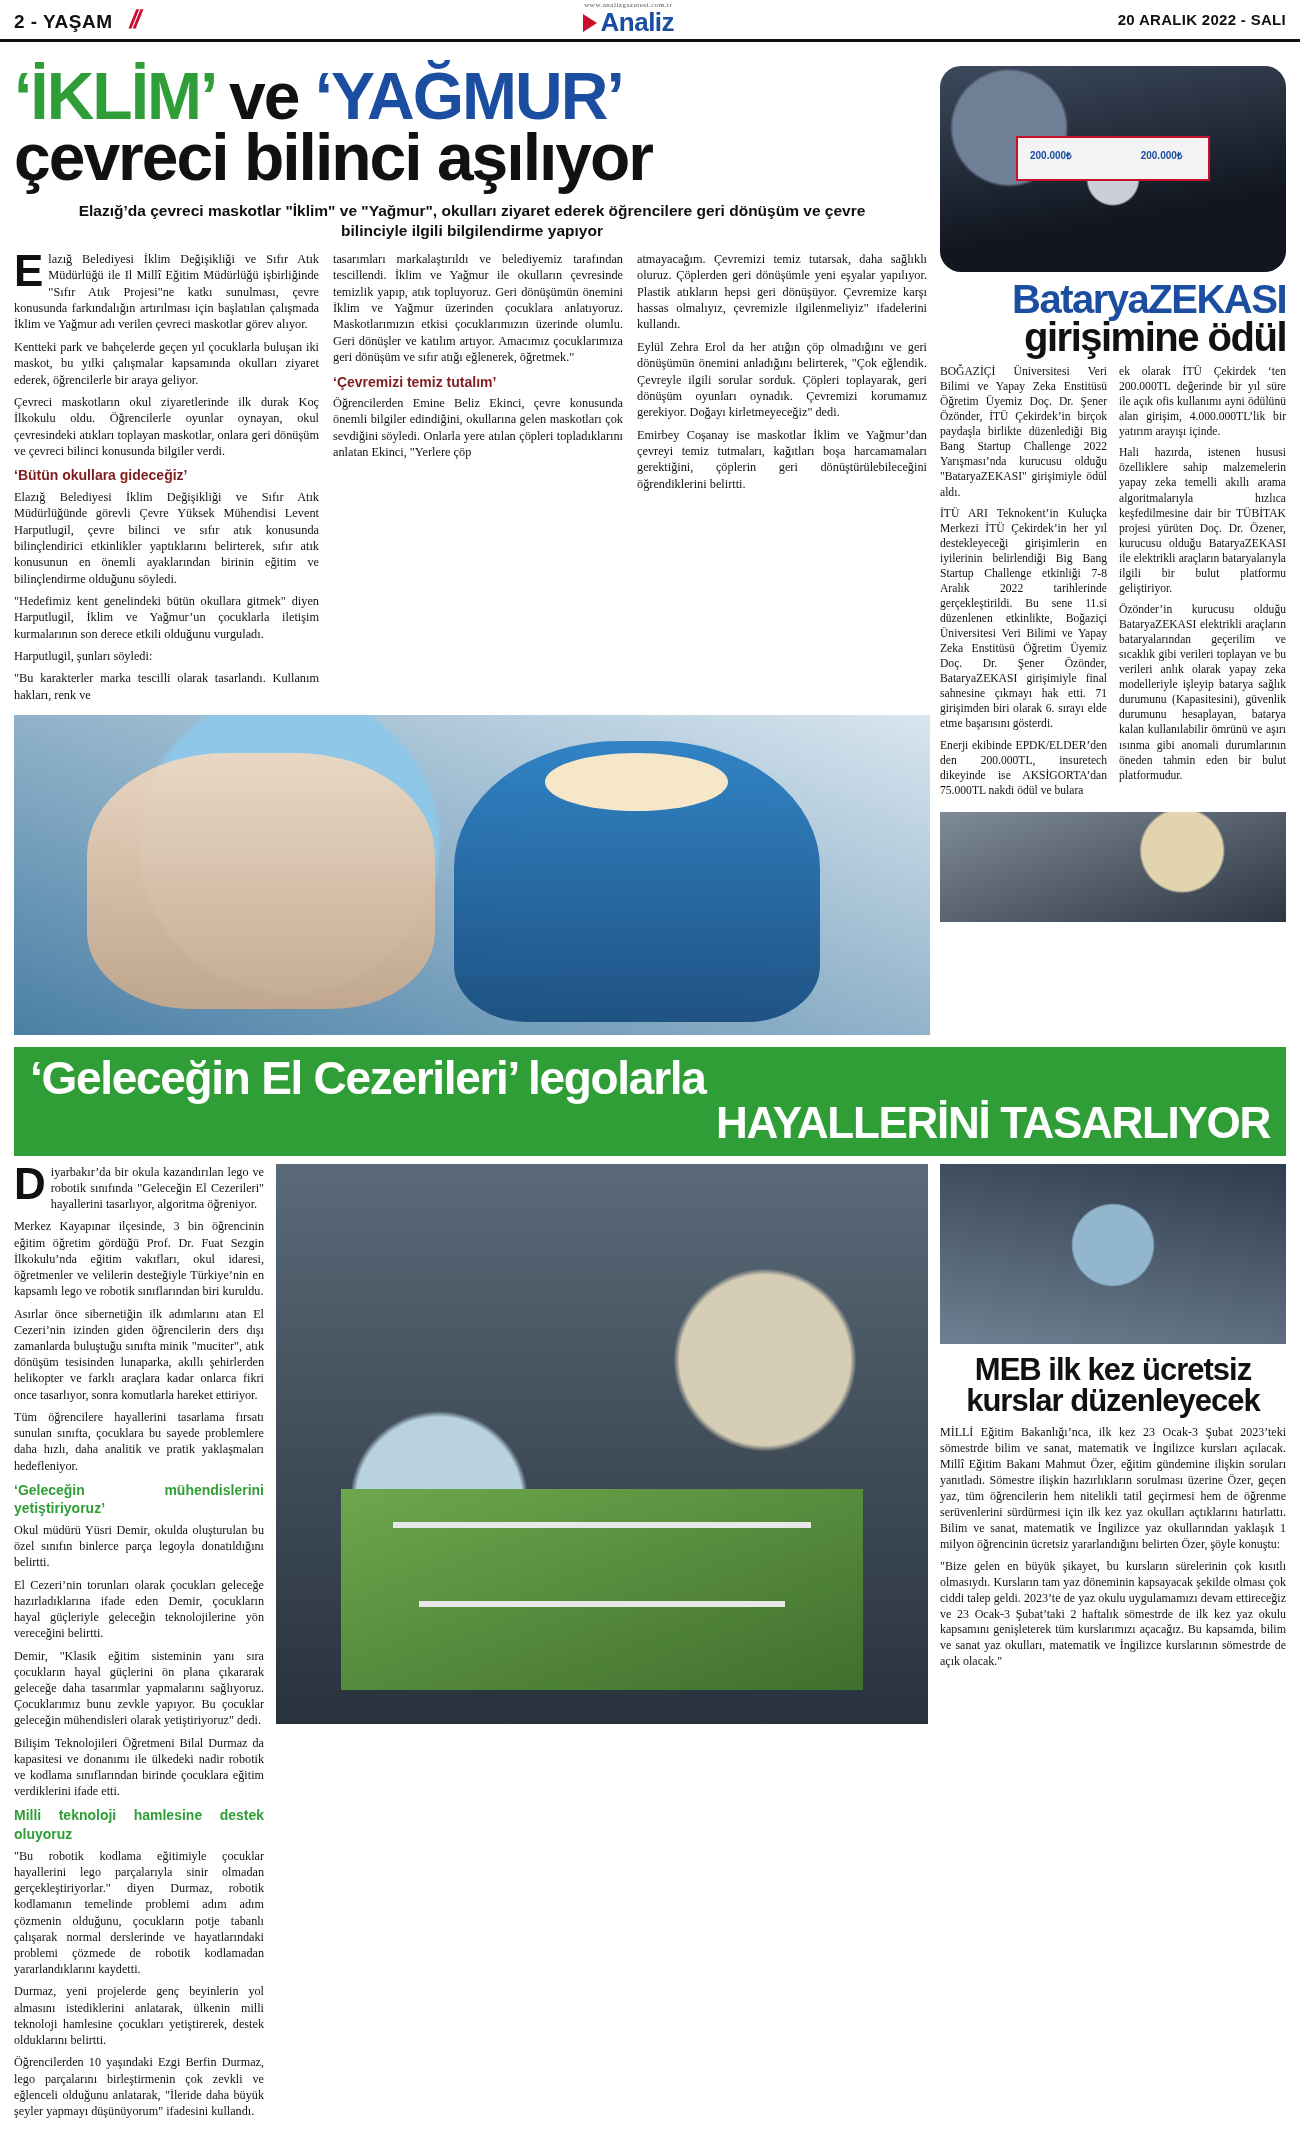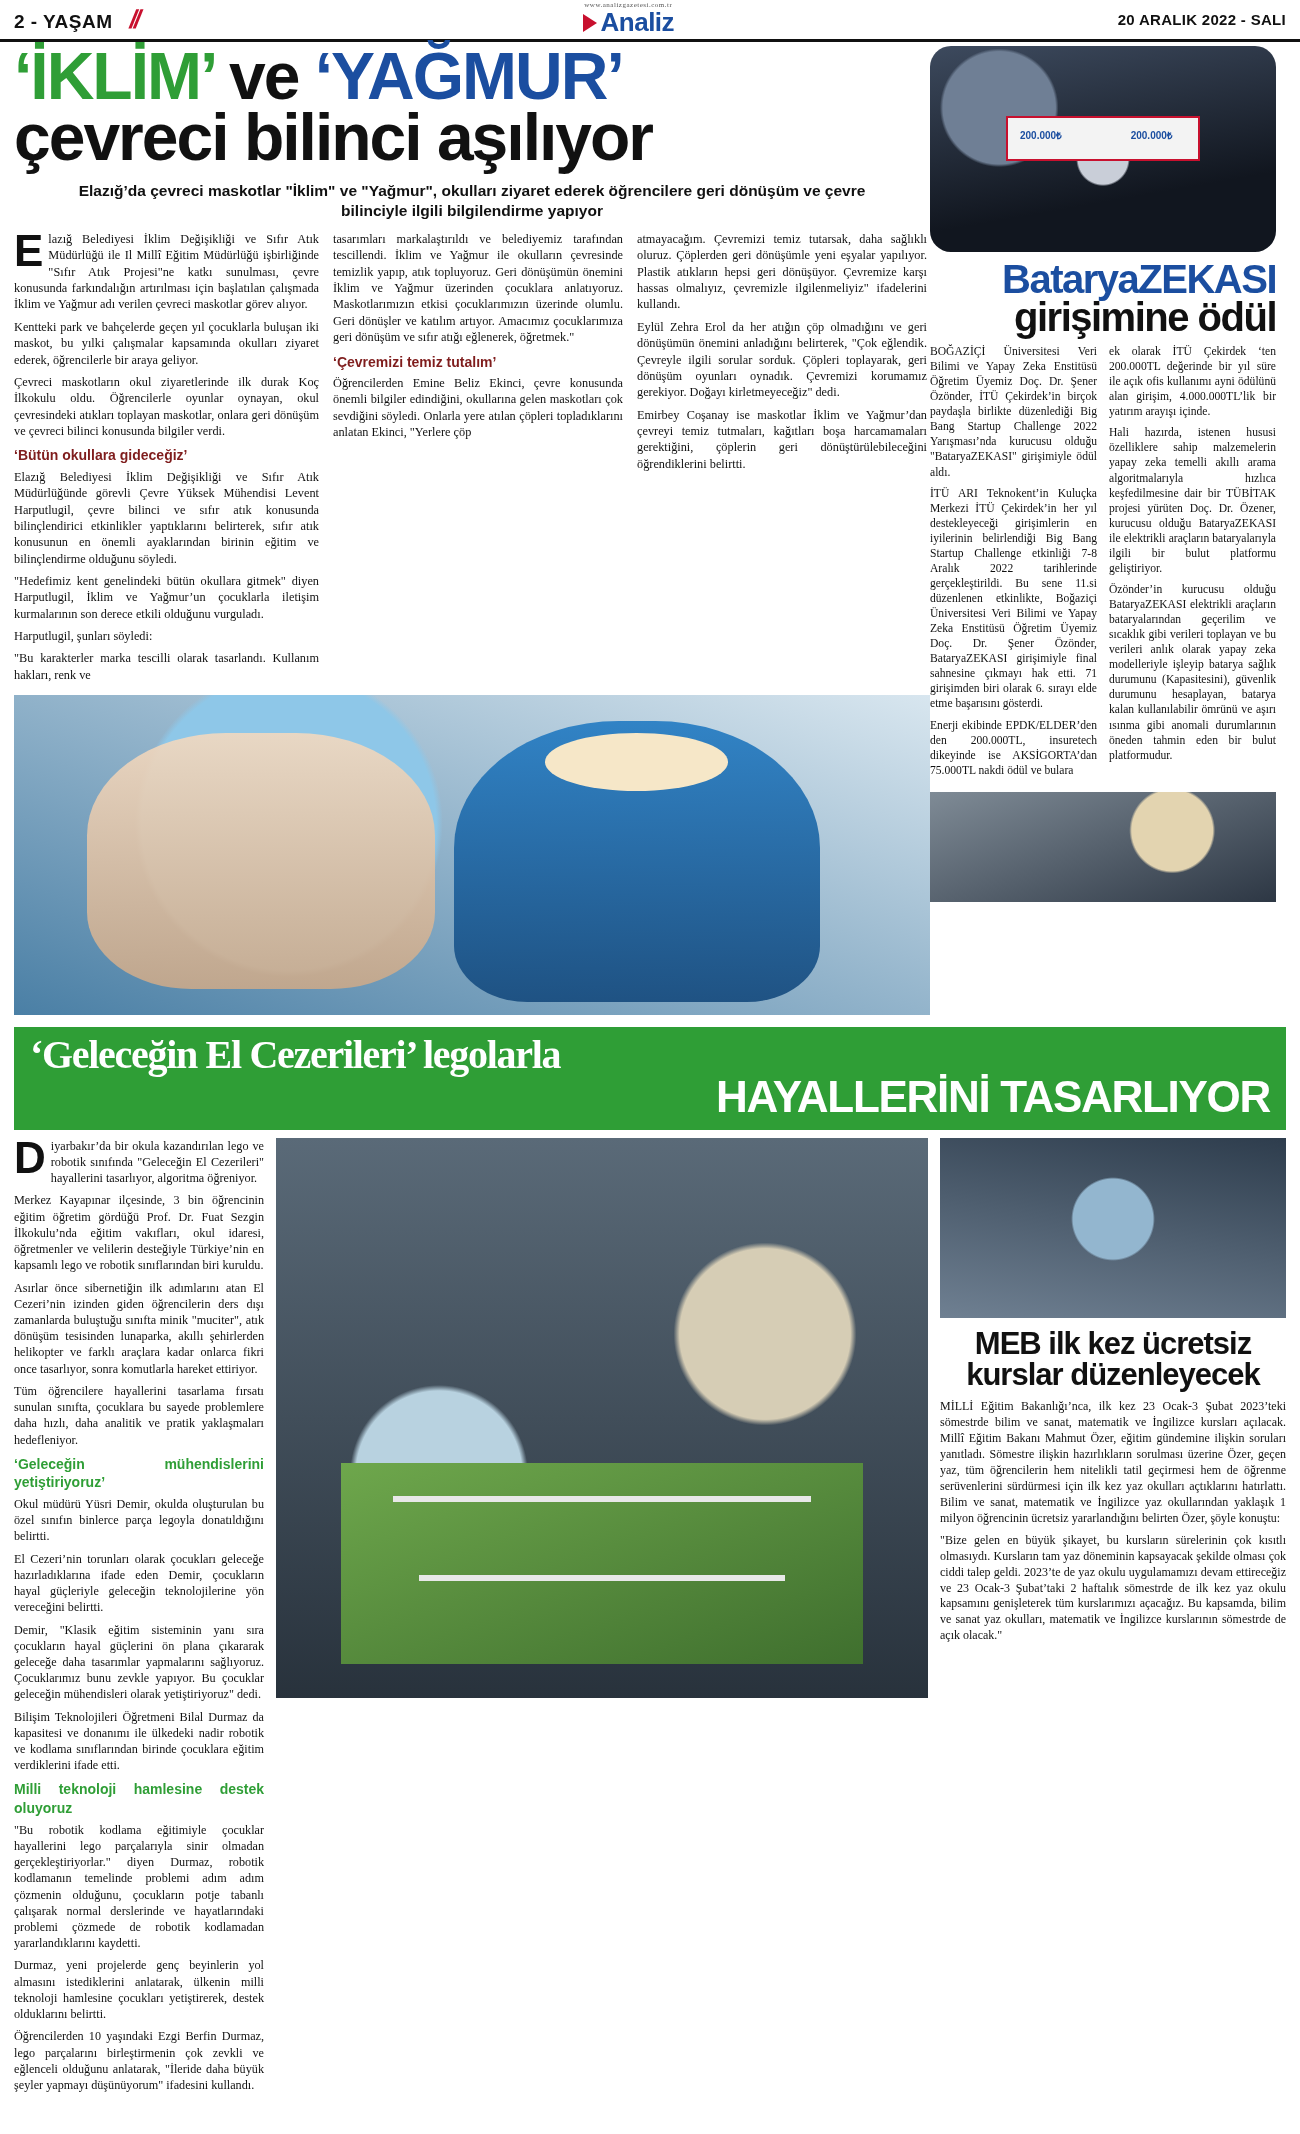--- a/index.html
+++ b/index.html
@@ -44,21 +44,21 @@
   }
   .mh-date {
     font-family:"Liberation Sans", sans-serif;
     font-weight:bold; font-size:15px; letter-spacing:.3px;
   }
 
   
   .content { position:relative; padding:0 14px; }
 
   
-  .top-wrap { display:flex; margin-top:4px; }
+  .top-wrap { display:flex; margin-top:24px;justify-content:space-between; }
   .top-left { width:calc(100% - 356px); }
   .top-right { width:346px; }
 
   .head-main {
     font-family:"Liberation Sans", sans-serif;
     font-weight:bold;
     line-height:.92;
     letter-spacing:-2px;
   }
   .head-line1 { font-size:66px; }
@@ -111,22 +111,22 @@
   .rail-col { font-size:11.6px; line-height:1.3; text-align:justify; }
   .rail-col p { margin:0 0 6px 0; }
 
   
   .mid { margin-top:12px; }
   .mid-band {
     background:#2f9e36; color:#fff;
     padding:8px 16px 10px 16px;
   }
   .mid-band .l1 {
-    font-family:Liberation Serif, serif;
-    font-weight:bold; font-size:40px; letter-spacing:-1.3px; line-height:1;
+    font-family:Liberation Sans, sans-serif;
+    font-weight:bold; font-size:46px; letter-spacing:-1.3px; line-height:1;
   }
   .mid-band .l2 {
     font-family:"Liberation Sans", sans-serif;
     font-weight:bold; font-size:44px; letter-spacing:-1.3px; line-height:1.02;
     text-align:right;
   }
   .mid-body { display:flex; gap:12px; margin-top:8px; }
   .mid-col { width:250px; font-size:12.2px; line-height:1.33; text-align:justify; }
   .mid-col p { margin:0 0 6px 0; }
   .mid-col .sub {

